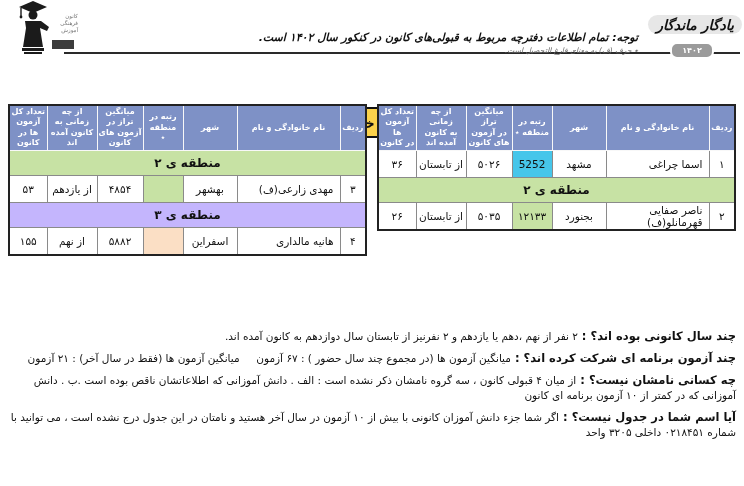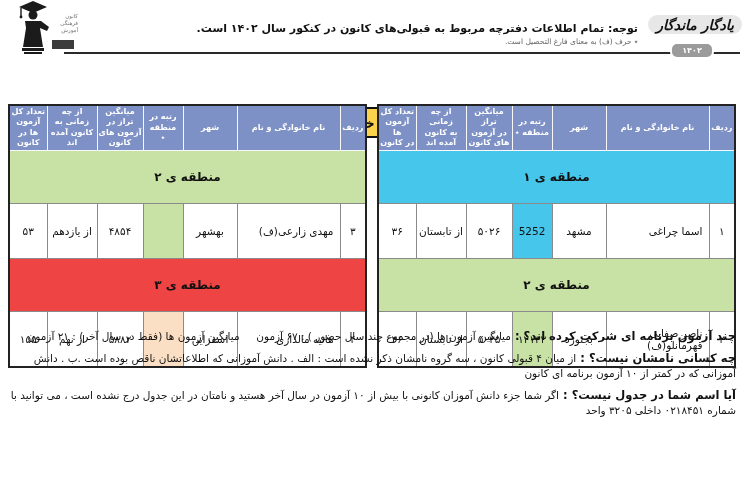--- a/index.html
+++ b/index.html
@@ -21,41 +21,41 @@
     position:absolute;right:2px;top:15px;width:94px;height:19px;background:#e7e7e7;
     border-radius:14px;display:flex;align-items:center;justify-content:center;
     font-family:"DejaVu Serif", serif;font-style:italic;font-weight:bold;font-size:14px;
     direction:rtl;z-index:1;
   }
   .brand-year{
     position:absolute;right:30px;top:42px;width:40px;height:13px;background:#9b9b9b;
     border:2px solid #fff;border-radius:7px;color:#fff;font-size:8px;font-weight:bold;
     display:flex;align-items:center;justify-content:center;z-index:3;
   }
-  .note{position:absolute;right:106px;top:22px;direction:rtl;text-align:right;}
+  .note{position:absolute;right:106px;top:31px;direction:rtl;text-align:right;font-style:italic;}
   .note-main{font-weight:bold;font-size:11px;letter-spacing:0;}
   .note-sub{font-size:7.5px;color:#666;margin-top:2px;}
   
   .title-bar{
     position:absolute;left:8px;right:8px;top:64px;height:27px;
     border:2px solid #111;display:flex;align-items:center;justify-content:center;
     font-weight:bold;font-size:13.5px;direction:rtl;
   }
   
   .tables{position:absolute;left:8px;right:8px;top:104px;display:flex;gap:10px;direction:rtl;}
   .tbl-wrap{flex:1;}
   .tbl{width:100%;border-collapse:collapse;direction:rtl;border:2px solid #222;table-layout:fixed;}
   .tbl thead tr{height:44px;}
   .tbl th{
     font-size:8px;font-weight:bold;color:#fff;border:1px solid #f8f8f8;
     padding:1px;white-space:pre-line;line-height:1.3;vertical-align:middle;text-align:center;
   }
   .tbl td{
     border:1px solid #8a8a8a;font-size:10.5px;text-align:center;height:24px;
-    padding:15px 2px;background:#fff;
+    padding:1px 2px;background:#fff;
   }
   .tbl tr.band td{font-weight:bold;font-size:12px;height:22px;}
   .tbl td.name{text-align:right;padding-right:6px;}
   .c-num{width:26px;} .c-city{width:54px;} .c-rank{width:40px;}
   .c-avg{width:46px;} .c-since{width:50px;} .c-total{width:38px;}
   
   .footer{
     position:absolute;left:8px;right:8px;top:329px;direction:rtl;text-align:right;
     font-size:10.5px;line-height:15px;
   }
@@ -118,23 +118,20 @@
 های کانون</th>
         <th>از چه زمانی
 به کانون
 آمده اند</th>
         <th>تعداد کل
 آزمون ها
 در کانون</th>
       </tr>
     </thead>
     <tbody>
-      <tr class="band">
-        <td colspan="7" style="background: rgb(70, 198, 234);">منطقه ی ۱</td>
-      </tr>
       <tr>
         <td>۱</td>
         <td class="name">اسما چراغی</td>
         <td>مشهد</td>
         <td style="background: rgb(70, 198, 234);">5252</td>
         <td>۵۰۲۶</td>
         <td>از تابستان</td>
         <td>۳۶</td>
       </tr>
       <tr class="band">
@@ -187,33 +184,34 @@
       <tr>
         <td>۳</td>
         <td class="name">مهدی زارعی(ف)</td>
         <td>بهشهر</td>
         <td style="background: rgb(199, 226, 164);"></td>
         <td>۴۸۵۴</td>
         <td>از یازدهم</td>
         <td>۵۳</td>
       </tr>
       <tr class="band">
-        <td colspan="7" style="background: #ef4444;">منطقه ی ۳</td>
+        <td colspan="7" style="background: #c4b5fd;">منطقه ی ۳</td>
       </tr>
       <tr>
         <td>۴</td>
         <td class="name">هانیه مالداری</td>
         <td>اسفراین</td>
         <td style="background: rgb(251, 223, 197);"></td>
         <td>۵۸۸۲</td>
         <td>از نهم</td>
         <td>۱۵۵</td>
       </tr>
     </tbody>
   </table>
   </div>
 </div>
 
 <div class="footer">
+  <div class="fline"><b>چند سال کانونی بوده اند؟ : </b><span>۲ نفر از نهم ،دهم یا یازدهم و ۲ نفرنیز از تابستان سال دوازدهم به کانون آمده اند.</span></div>
   <div class="fline"><b>چند آزمون برنامه ای شرکت کرده اند؟ : </b><span>میانگین آزمون ها (در مجموع چند سال حضور ) : ۶۷ آزمون     میانگین آزمون ها (فقط در سال آخر) : ۲۱ آزمون</span></div>
   <div class="fline"><b>چه کسانی نامشان نیست؟ : </b><span>از میان ۴ قبولی کانون ، سه گروه نامشان ذکر نشده است : الف . دانش آموزانی که اطلاعاتشان ناقص بوده است .ب . دانش آموزانی که در کمتر از ۱۰ آزمون برنامه ای کانون</span></div>
   <div class="fline"><b>آیا اسم شما در جدول نیست؟ : </b><span>اگر شما جزء دانش آموزان کانونی با بیش از ۱۰ آزمون در سال آخر هستید و نامتان در این جدول درج نشده است ، می توانید با شماره ۰۲۱۸۴۵۱ داخلی ۳۲۰۵ واحد</span></div>
 </div>
 
 </body></html>

